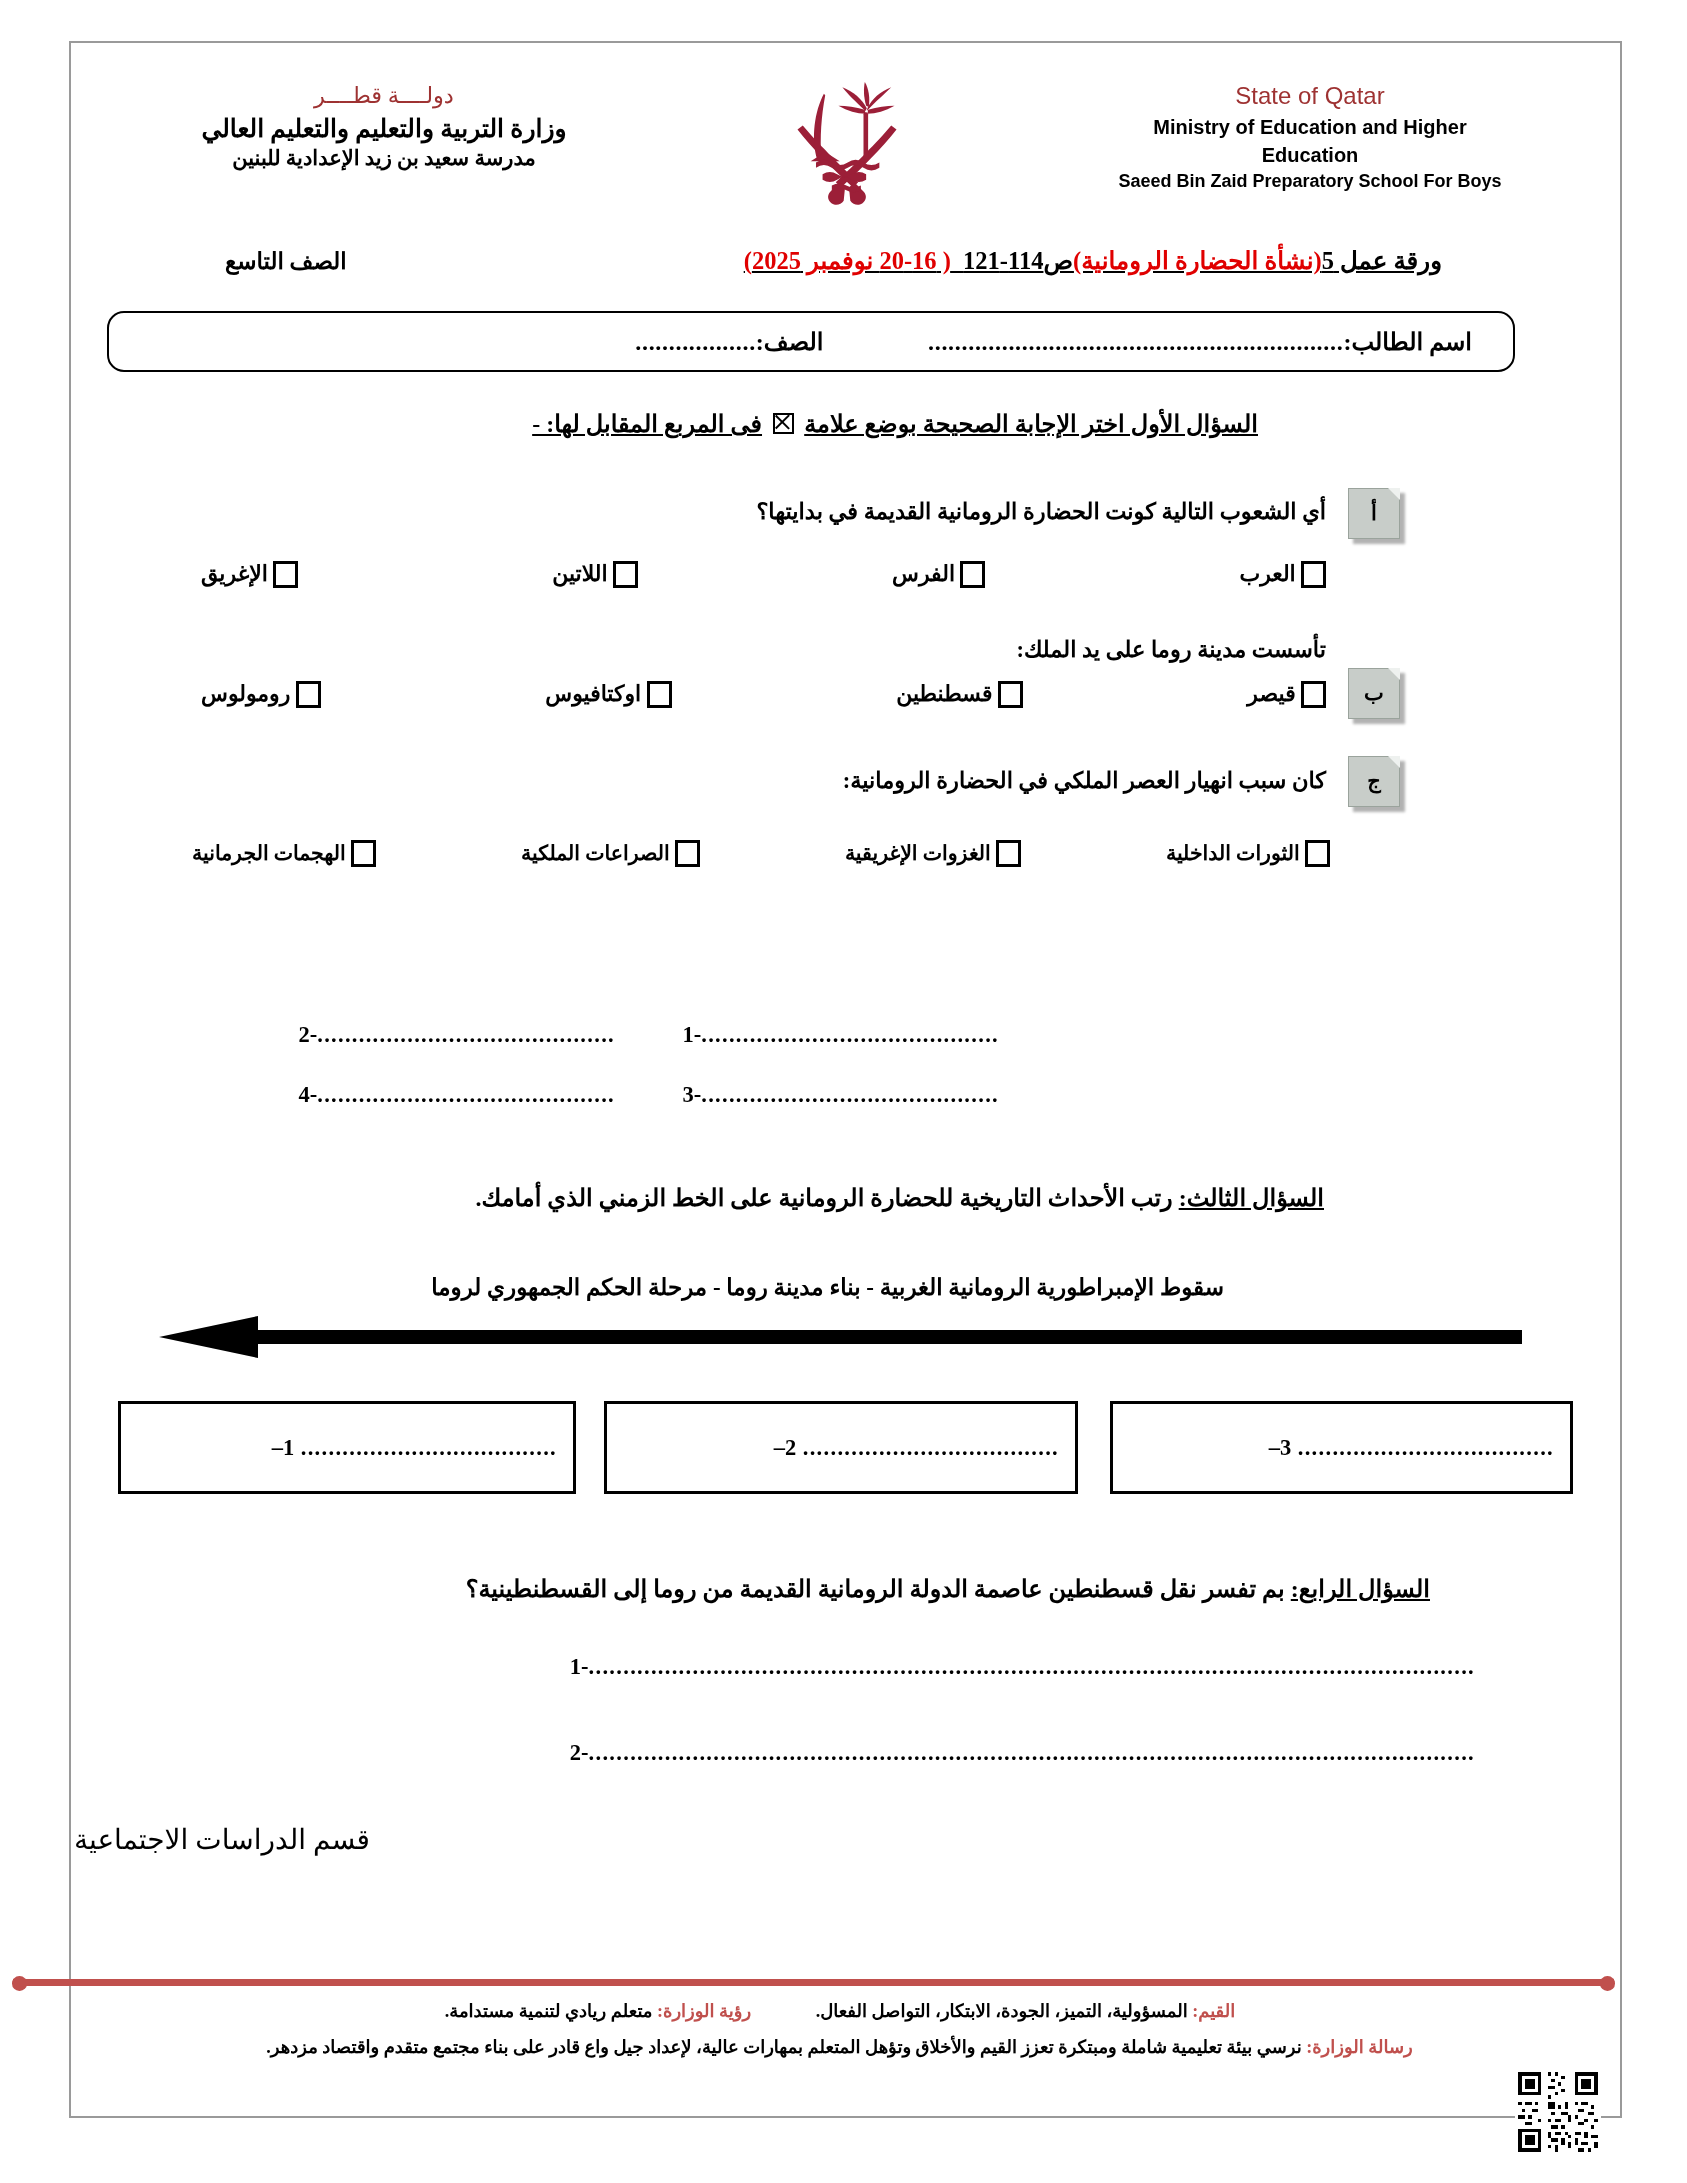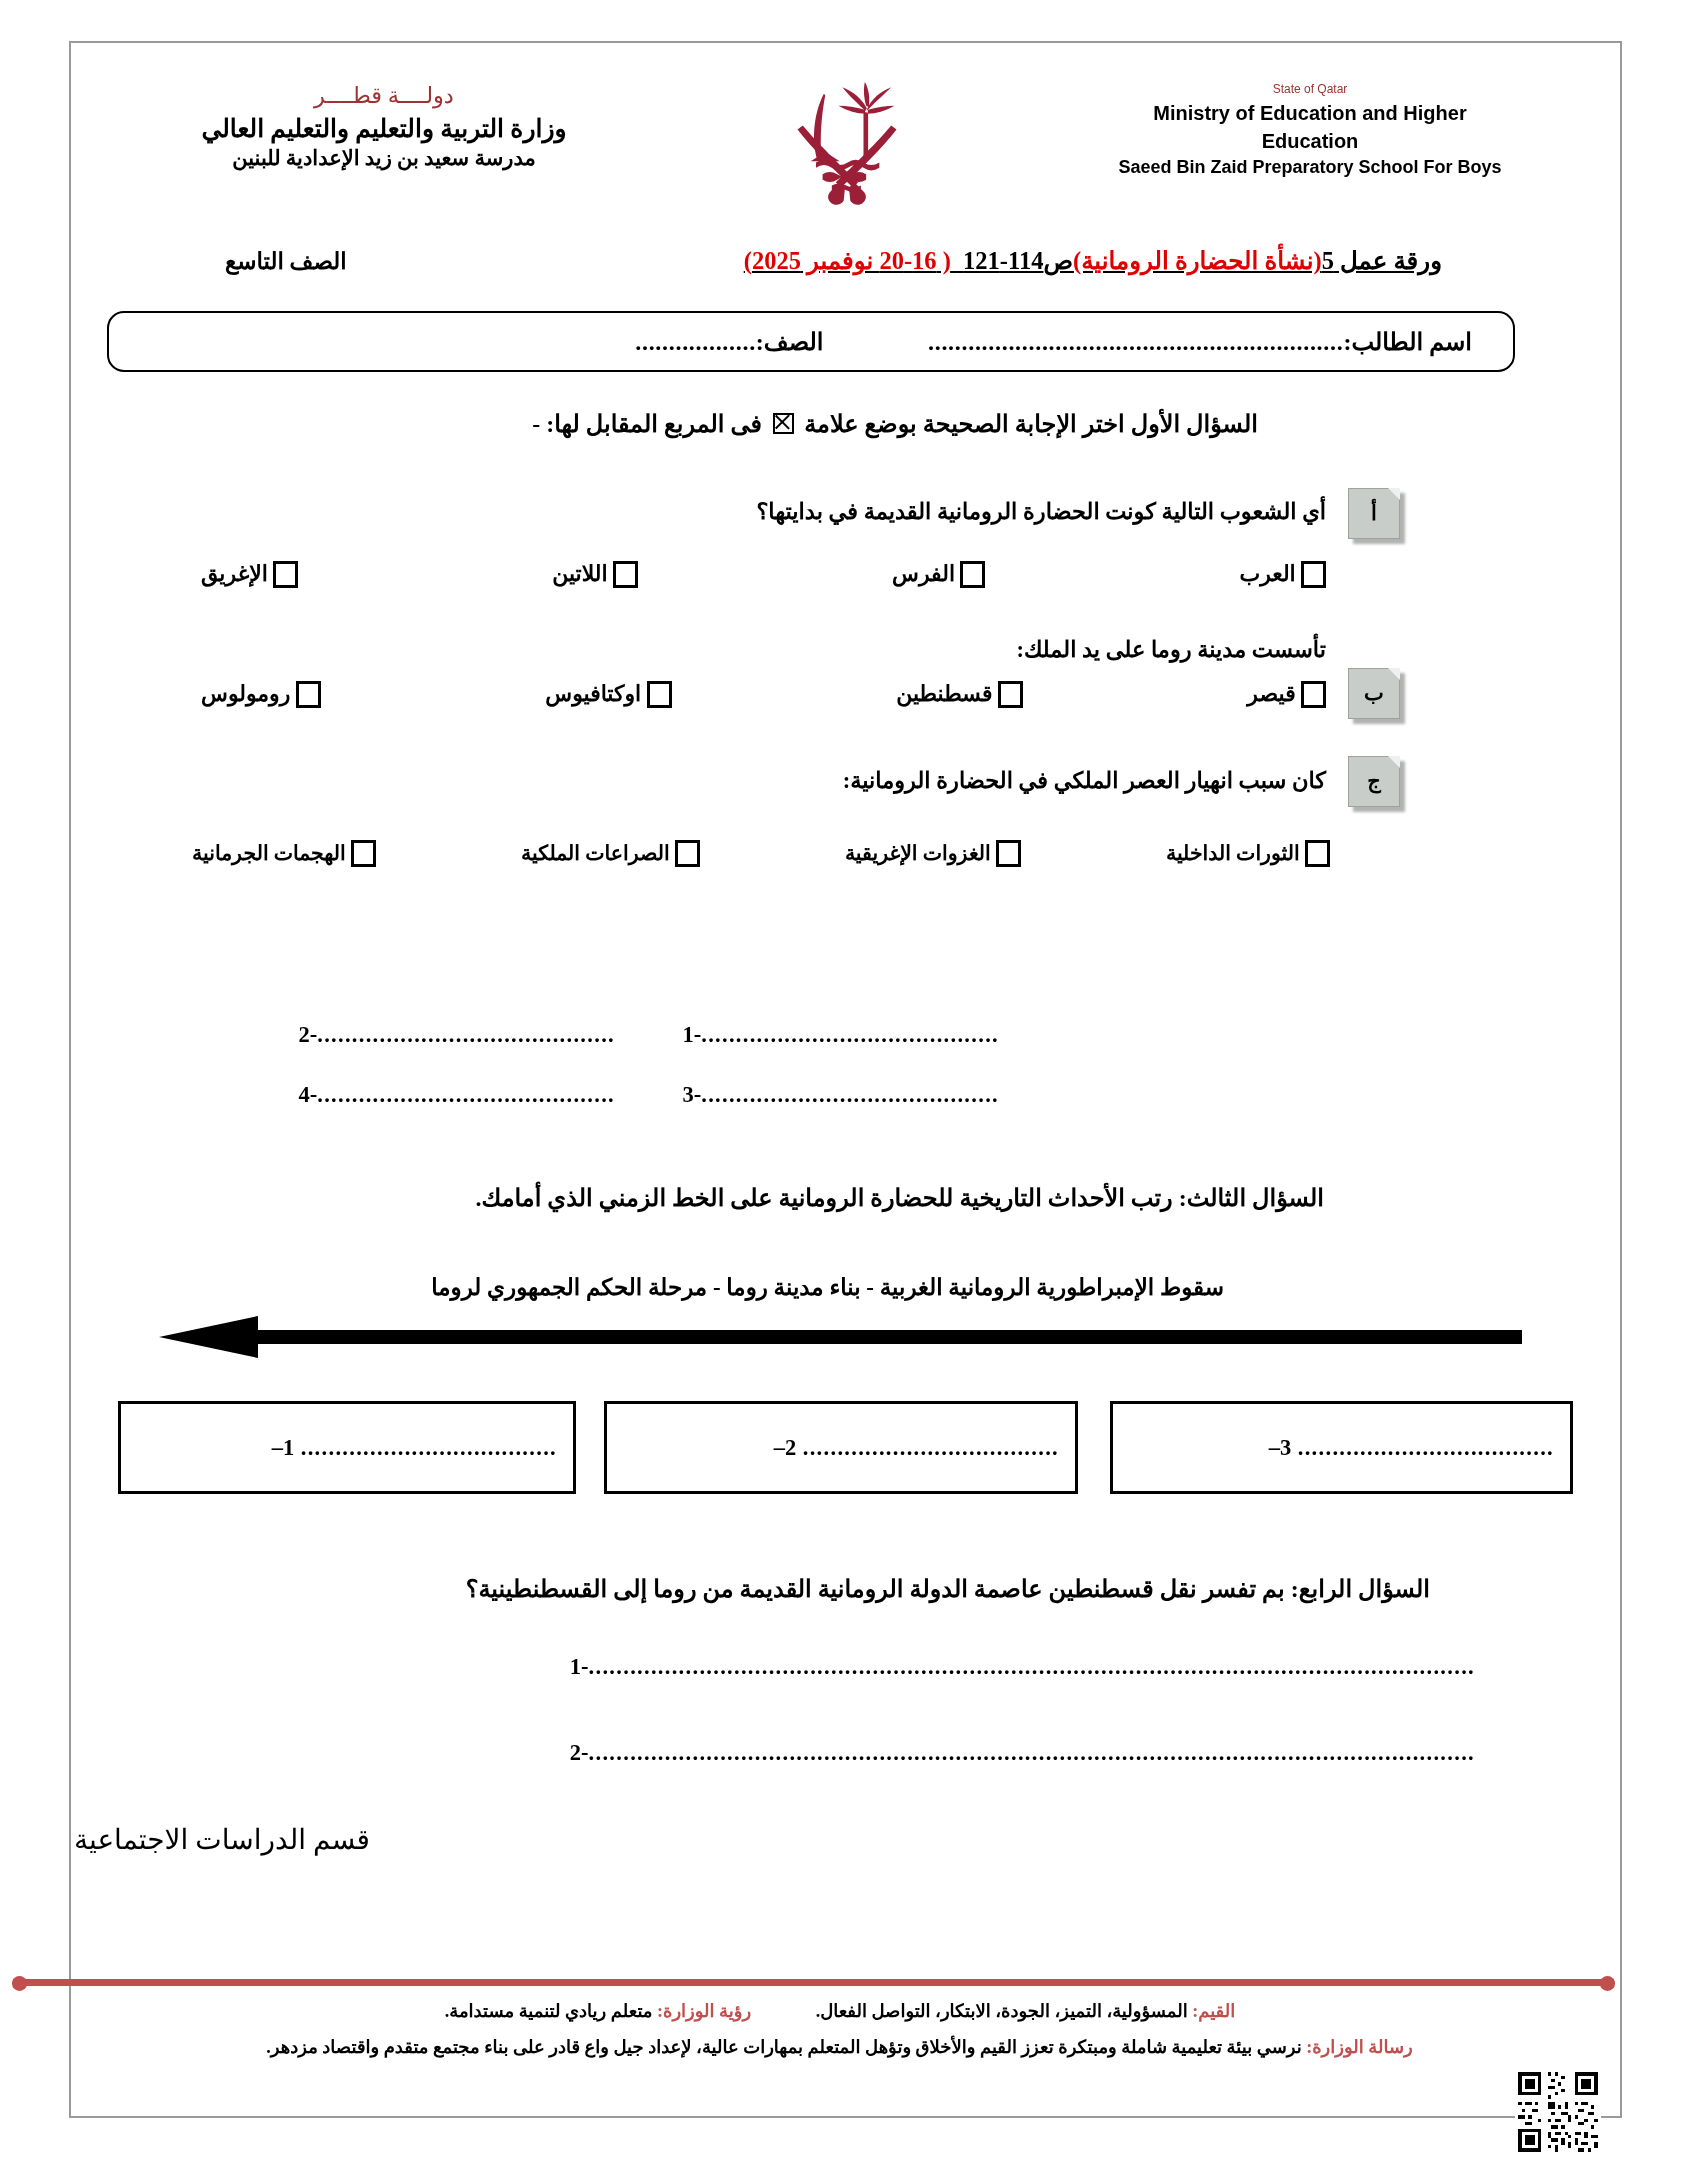--- a/index.html
+++ b/index.html
@@ -50,21 +50,21 @@
   .hdr-col.ar { direction: rtl; }
   .hdr-col.en { direction: ltr; font-family: "Liberation Sans", sans-serif; }
 
   .hdr-red {
     color: #9e3232;
     font-weight: normal;
     font-size: 22.5px;
     letter-spacing: 0px;
     margin-bottom: 4px;
   }
-  .hdr-red.en { font-size: 12px; }
+  .hdr-red.en { font-size: 24px; }
   .hdr-line {
     color: #000000;
     font-weight: bold;
     font-size: 25px;
     line-height: 1.28;
   }
   .hdr-line.small { font-size: 21px; }
   .hdr-line.en {
     font-size: 20px;
     line-height: 1.38;
@@ -118,21 +118,21 @@
   .nb-dots { letter-spacing: 0.7px; }
 
   
   .q-line {
     position: absolute;
     direction: rtl;
     font-weight: bold;
     font-size: 24px;
     white-space: nowrap;
   }
-  .u { }
+  .u { text-decoration: underline; }
 
   .xbox {
     display: inline-block;
     width: 17px;
     height: 17px;
     border: 2px solid #000;
     position: relative;
     vertical-align: -2px;
     margin: 0 10.6px;
     background: #fff;

